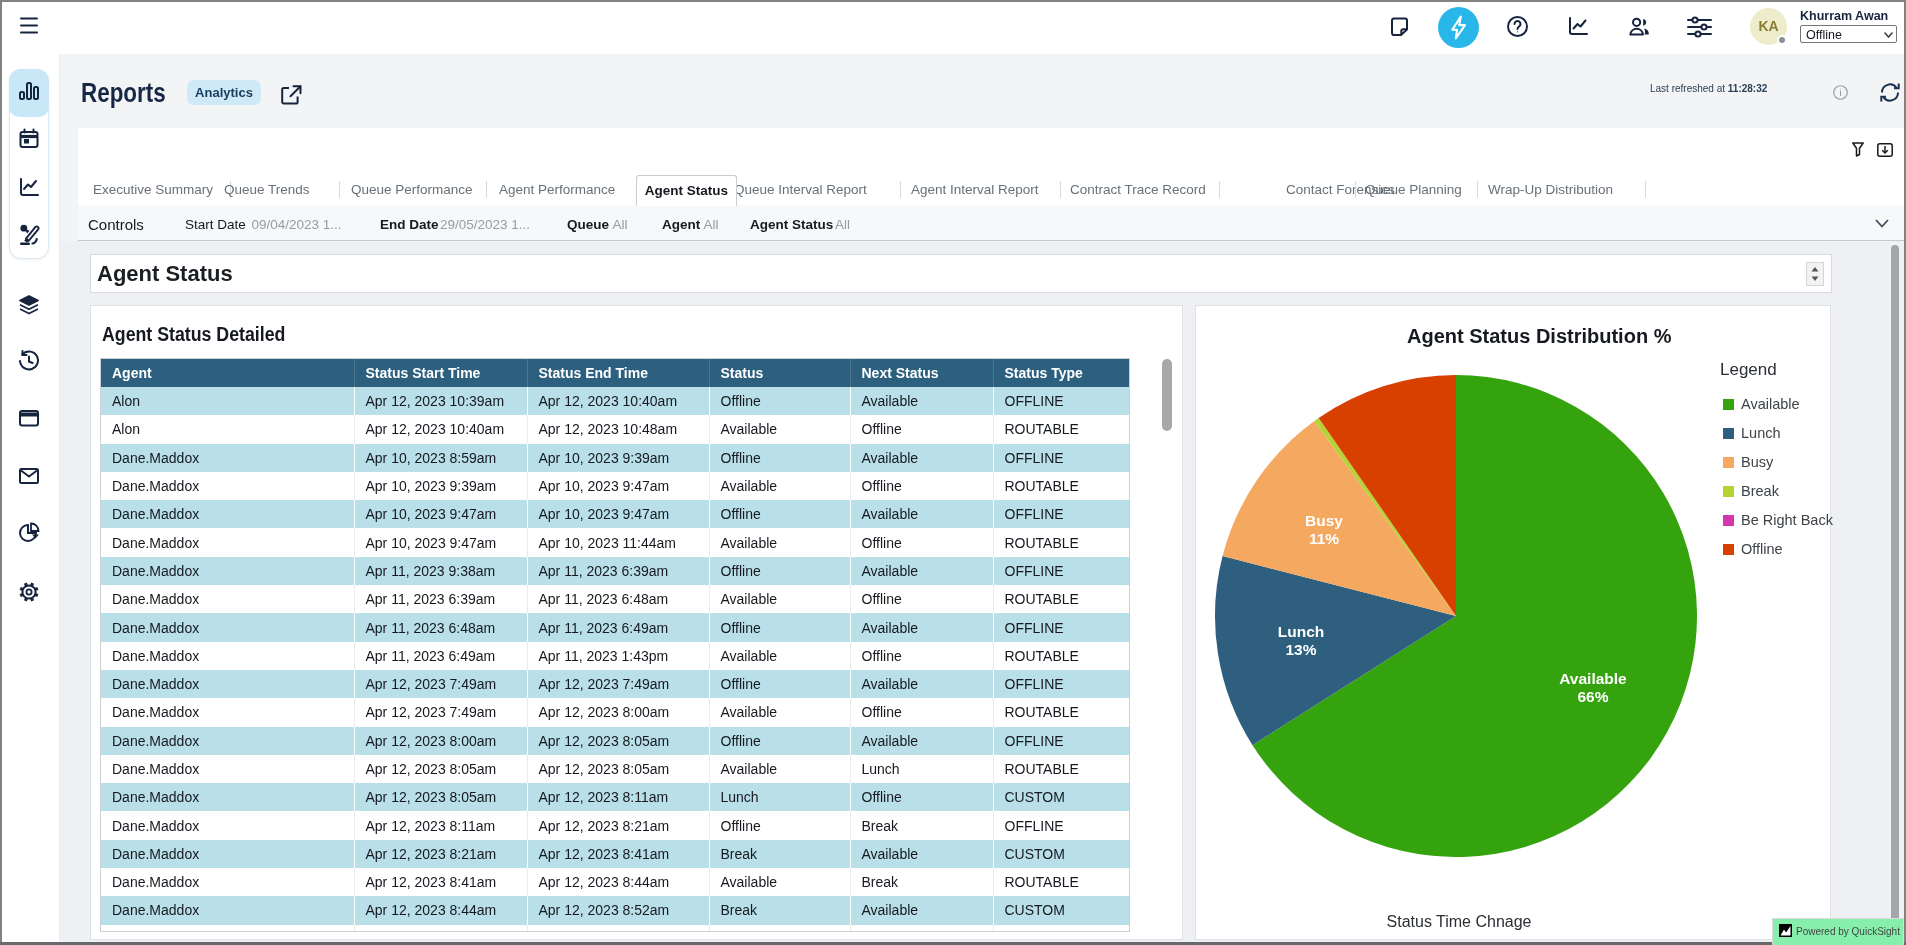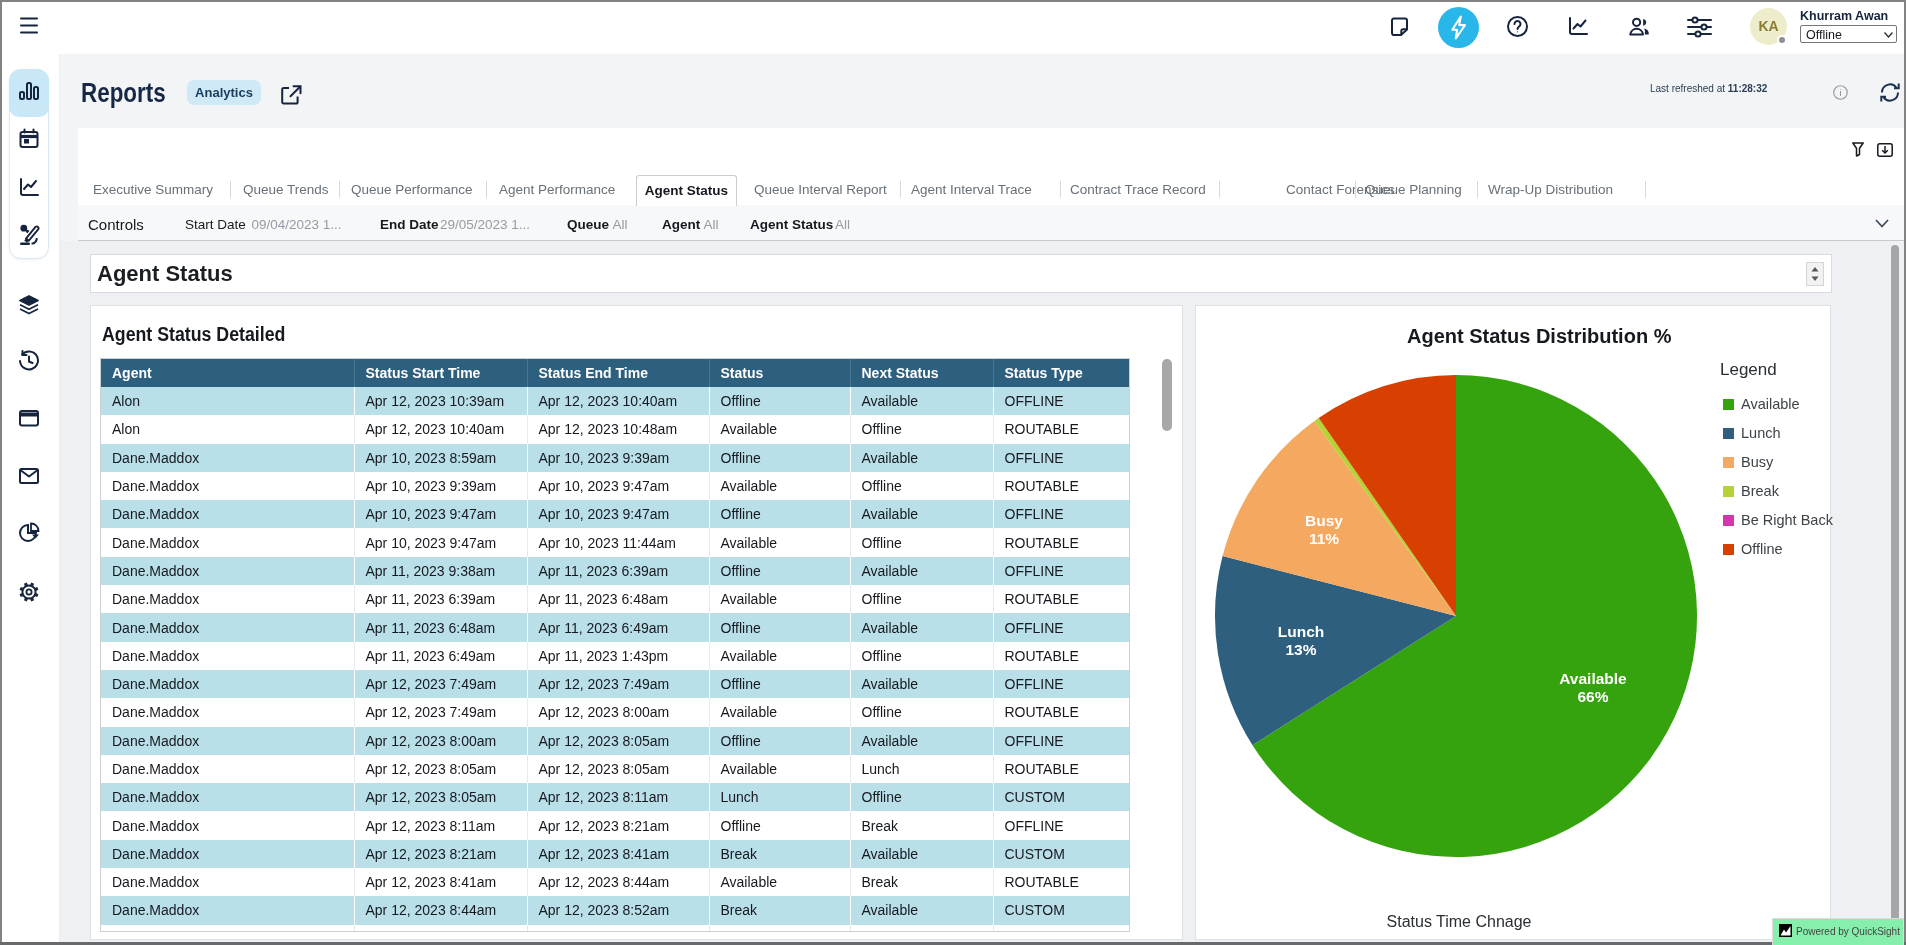--- a/index.html
+++ b/index.html
@@ -93,29 +93,29 @@
       <path d="M0.8 1 H11.2 L7.5 6.2 V12.5 L4.5 14 V6.2 Z" stroke-linejoin="round"></path>
     </svg>
   <svg class="abs" style="left:1877px;top:143px" width="16" height="14" viewBox="0 0 16 14" fill="none" stroke="#16191f" stroke-width="1.5">
       <rect x="0.8" y="0.8" width="14.4" height="12.4" rx="2"></rect>
       <path d="M8 3 V9.7"></path>
       <path d="M5.2 7.2 L8 10 L10.8 7.2"></path>
     </svg>
   <div class="abs" id="tabsrow">
     <span class="tab" style="left:15px">Executive Summary</span>
     <span class="tabdiv" style="left:151.5px"></span>
-    <span class="tab" style="left:165px">Queue Trends</span>
+    <span class="tab" style="left:146px">Queue Trends</span>
     <span class="tabdiv" style="left:261px"></span>
     <span class="tab" style="left:273px">Queue Performance</span>
     <span class="tabdiv" style="left:408px"></span>
     <span class="tab" style="left:421px">Agent Performance</span>
     <div id="activetab">Agent Status</div>
-    <span class="tab" style="left:676px">Queue Interval Report</span>
+    <span class="tab" style="left:656px">Queue Interval Report</span>
     <span class="tabdiv" style="left:821.5px"></span>
-    <span class="tab" style="left:833px">Agent Interval Trace</span>
+    <span class="tab" style="left:833px">Agent Interval Report</span>
     <span class="tabdiv" style="left:982px"></span>
     <span class="tab" style="left:992px">Contract Trace Record</span>
     <span class="tabdiv" style="left:1141px"></span>
     <span class="tab" style="left:1208px">Contact Forensics</span>
     <span class="tabdiv" style="left:1277px"></span>
     <span class="tab" style="left:1287px">Queue Planning</span>
     <span class="tabdiv" style="left:1399px"></span>
     <span class="tab" style="left:1410px">Wrap-Up Distribution</span>
     <span class="tabdiv" style="left:1566.5px"></span>
   </div>

